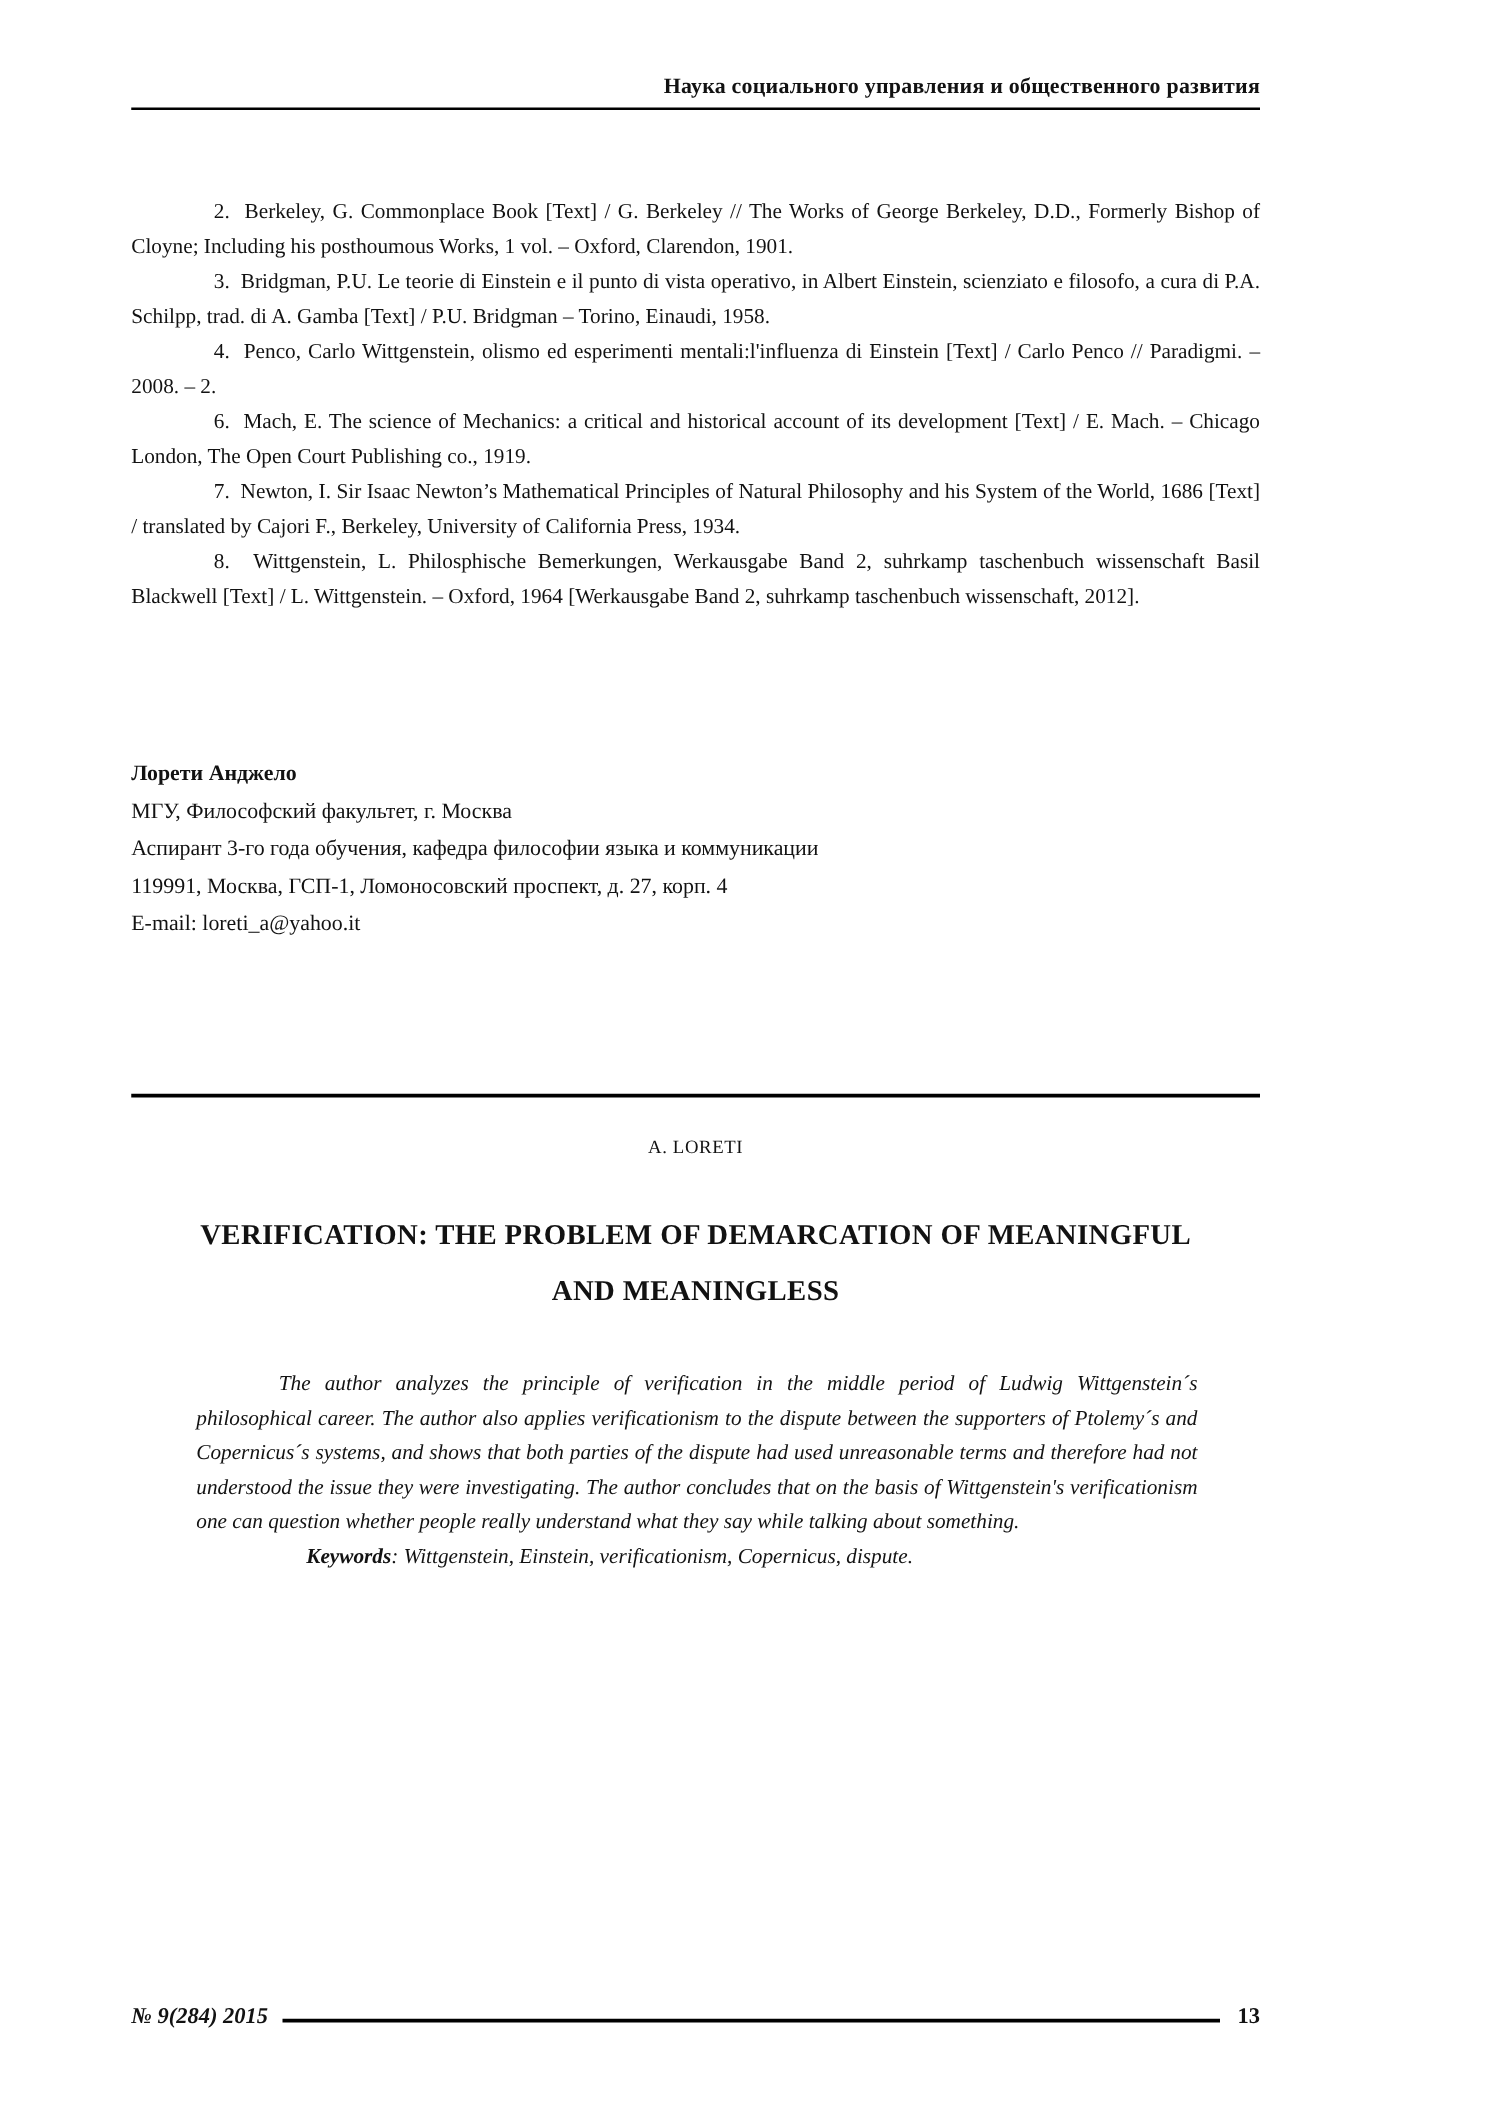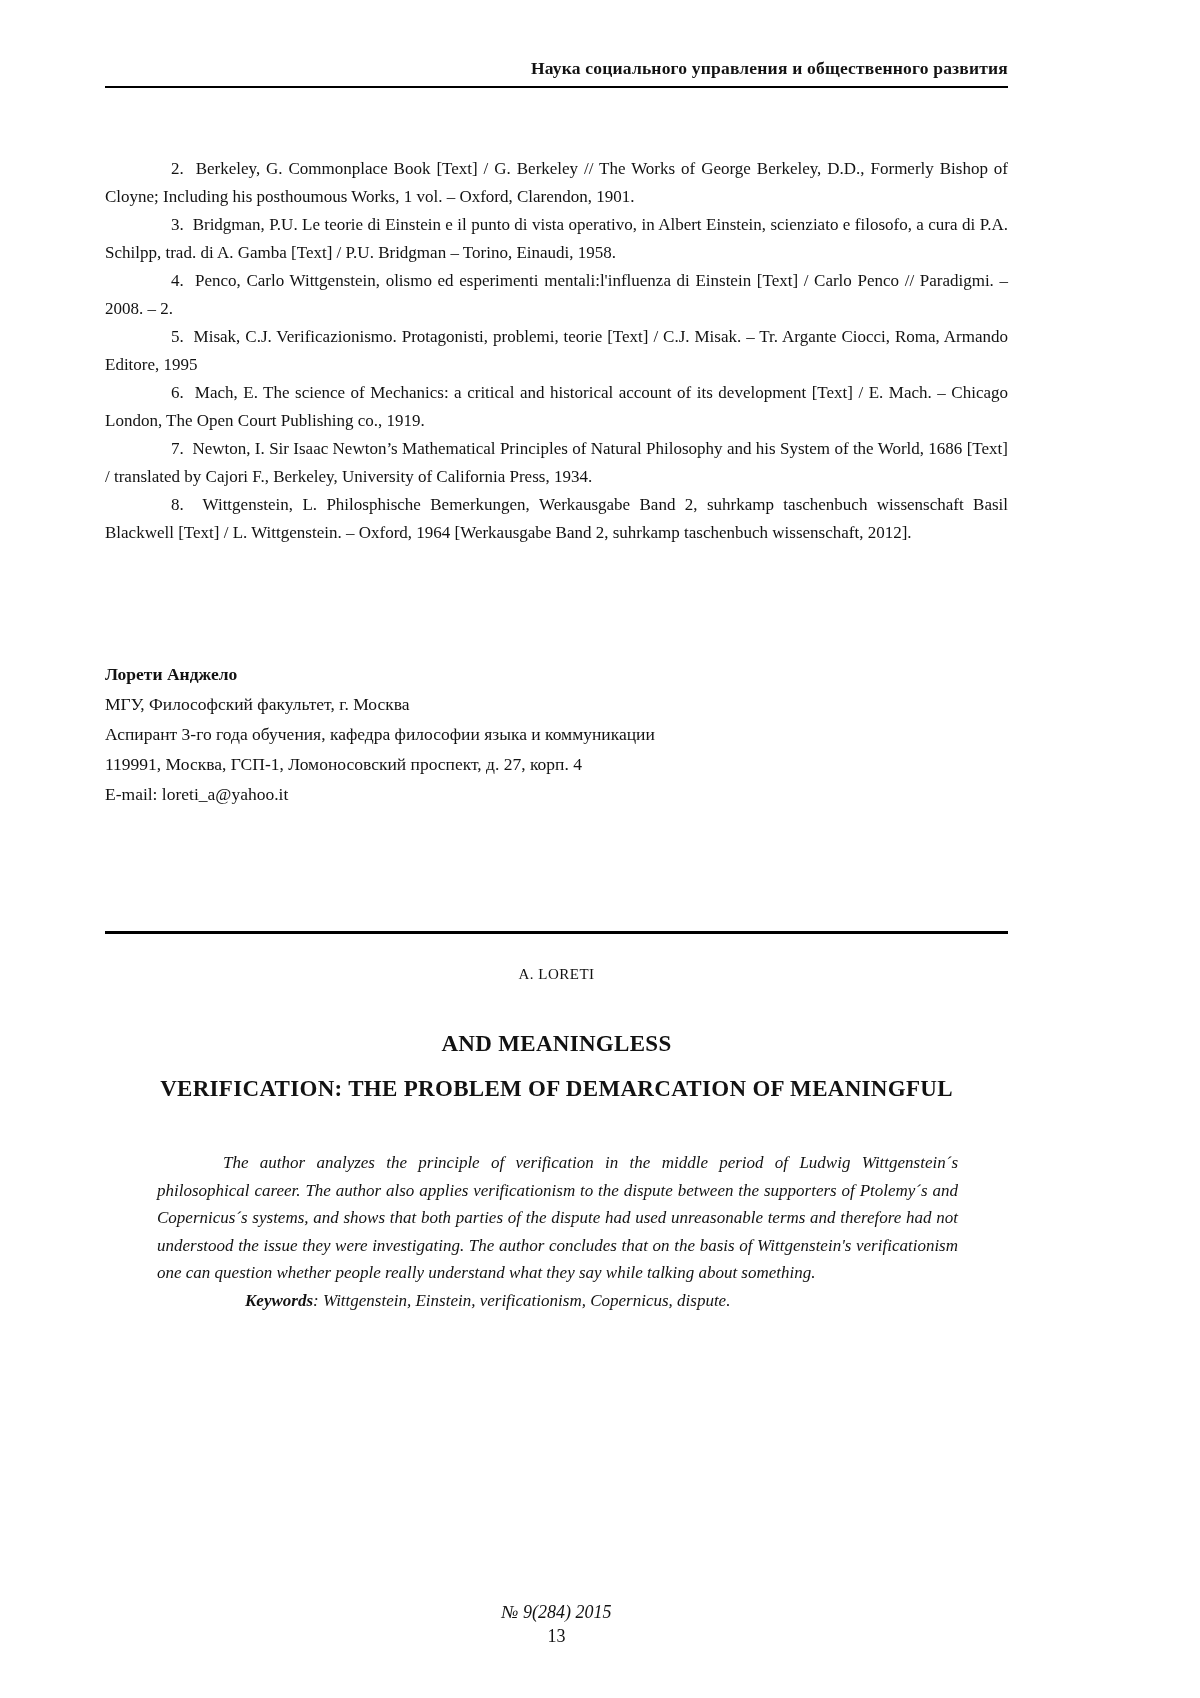--- a/index.html
+++ b/index.html
@@ -78,22 +78,21 @@
   .kw-label { font-weight: bold; margin-left: 22px; }
   
   .footer {
     position: absolute;
     left: 105px;
     right: 192px;
     top: 1602px;
     display: flex;
     align-items: center;
     font-size: 18px;
-    font-weight: normal;
-    flex-direction: column;
+    font-weight: bold;
   }
   .footer-issue { font-style: italic; white-space: nowrap; }
   .footer-rule {
     flex: 1;
     height: 0;
     border-bottom: 3px solid #000;
     margin: 0 14px 0 12px;
     position: relative;
     top: 4px;
   }
@@ -105,41 +104,40 @@
 <div class="page">
 
   <div class="journal-header">
     <span>Наука социального управления и общественного развития</span>
   </div>
 
   <div class="refs">
     <p><span class="ref-num">2.</span>&nbsp;&nbsp;<span>Berkeley, G. Commonplace Book [Text] / G. Berkeley // The Works of George Berkeley, D.D., Formerly Bishop of Cloyne; Including his posthoumous Works, 1 vol. – Oxford, Clarendon, 1901.</span></p>
     <p><span class="ref-num">3.</span>&nbsp;&nbsp;<span>Bridgman, P.U. Le teorie di Einstein e il punto di vista operativo, in Albert Einstein, scienziato e filosofo, a cura di P.A. Schilpp, trad. di A. Gamba [Text] / P.U. Bridgman – Torino, Einaudi, 1958.</span></p>
     <p><span class="ref-num">4.</span>&nbsp;&nbsp;<span>Penco, Carlo Wittgenstein, olismo ed esperimenti mentali:l'influenza di Einstein [Text] / Carlo Penco // Paradigmi. – 2008. – 2.</span></p>
-    <p><span class="ref-num">5.</span>&nbsp;&nbsp;<span>Misak, C.J. Verificazionismo. Protagonisti, problemi, teorie [Text] / C.J. Misak. – Tr. Argante Ciocci, Roma, Armando Editore, 1995</span></p>
     <p><span class="ref-num">6.</span>&nbsp;&nbsp;<span>Mach, E. The science of Mechanics: a critical and historical account of its development [Text] / E. Mach. – Chicago London, The Open Court Publishing co., 1919.</span></p>
     <p><span class="ref-num">7.</span>&nbsp;&nbsp;<span>Newton, I. Sir Isaac Newton’s Mathematical Principles of Natural Philosophy and his System of the World, 1686 [Text] / translated by Cajori F., Berkeley, University of California Press, 1934.</span></p>
     <p><span class="ref-num">8.</span>&nbsp;&nbsp;<span>Wittgenstein, L. Philosphische Bemerkungen, Werkausgabe Band 2, suhrkamp taschenbuch wissenschaft Basil Blackwell [Text] / L. Wittgenstein. – Oxford, 1964 [Werkausgabe Band 2, suhrkamp taschenbuch wissenschaft, 2012].</span></p>
   </div>
 
   <div class="author-block">
     <p class="author-name">Лорети Анджело</p>
     <p>МГУ, Философский факультет, г. Москва</p>
     <p>Аспирант 3-го года обучения, кафедра философии языка и коммуникации</p>
     <p>119991, Москва, ГСП-1, Ломоносовский проспект, д. 27, корп. 4</p>
     <p>E-mail: loreti_a@yahoo.it</p>
   </div>
 
   <div class="section-divider"></div>
 
   <div class="article-author">A. LORETI</div>
 
   <div class="article-title">
+    <div>VERIFICATION: THE PROBLEM OF DEMARCATION OF MEANINGFUL</div>
     <div>AND MEANINGLESS</div>
-    <div>VERIFICATION: THE PROBLEM OF DEMARCATION OF MEANINGFUL</div>
   </div>
 
   <div class="abstract-block">
     <p>The author analyzes the principle of verification in the middle period of Ludwig Wittgenstein´s philosophical career. The author also applies verificationism to the dispute between the supporters of Ptolemy´s and Copernicus´s systems, and shows that both parties of the dispute had used unreasonable terms and therefore had not understood the issue they were investigating. The author concludes that on the basis of Wittgenstein's verificationism one can question whether people really understand what they say while talking about something.</p>
     <p><span class="kw-label">Keywords</span><span>: Wittgenstein, Einstein, verificationism, Copernicus, dispute.</span></p>
   </div>
 
   <div class="footer">
     <span class="footer-issue">№ 9(284) 2015</span>
     <span class="footer-rule"></span>

